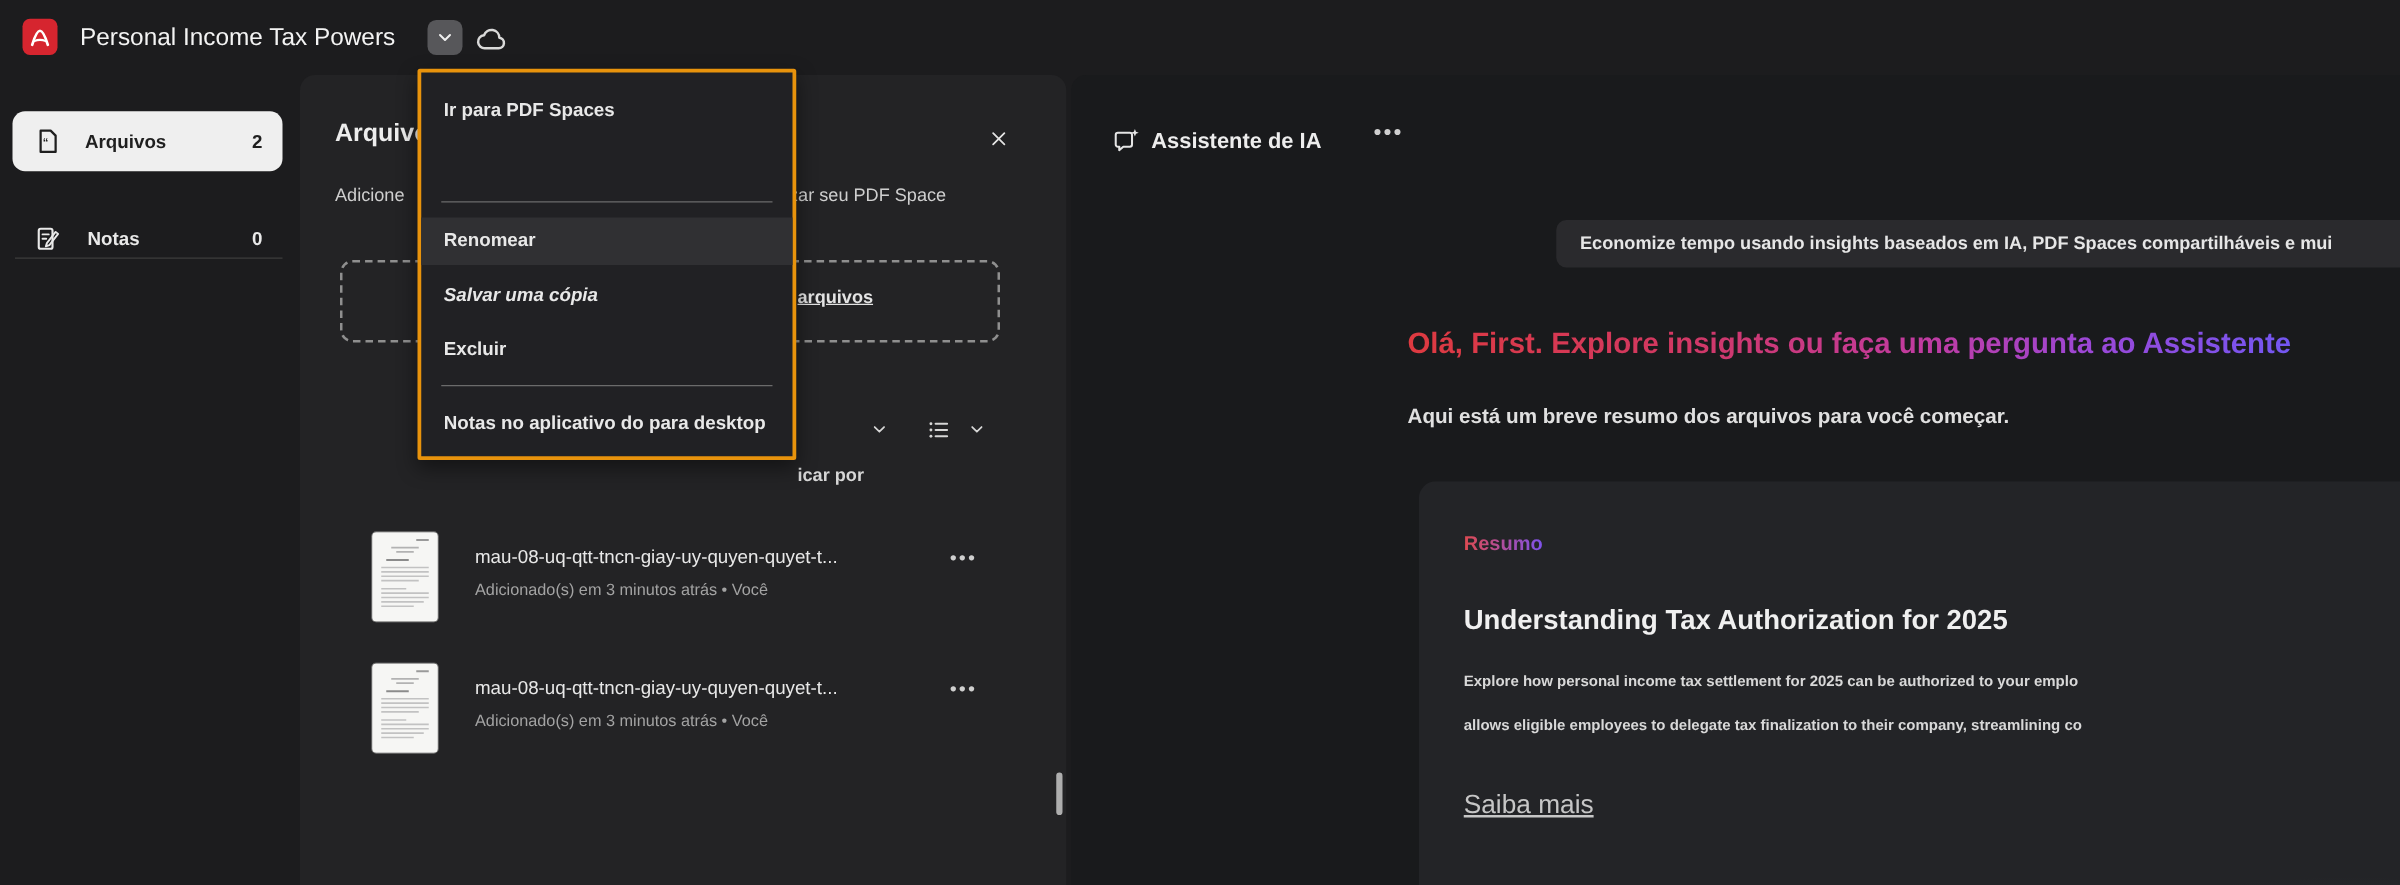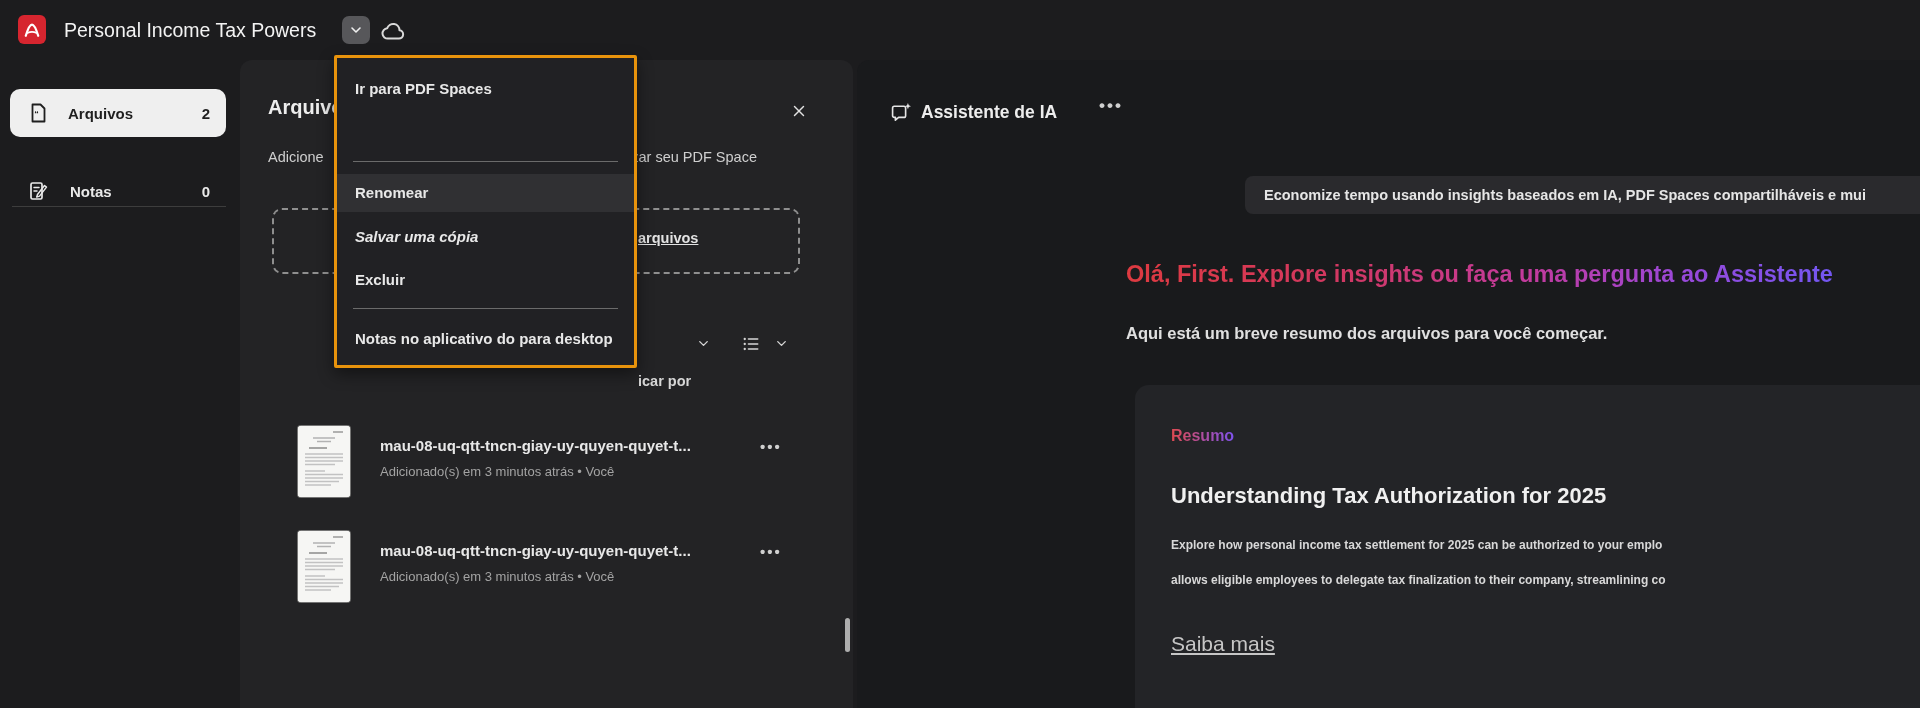--- a/index.html
+++ b/index.html
@@ -42,21 +42,21 @@
   #dropzone-link { position:absolute; left:364px; top:20px; font-size:14.5px; font-weight:700; color:#e3e3e3;
                    text-decoration:underline; cursor:pointer; }
   #sort-frag { left:398px; top:274px; font-size:14.5px; font-weight:600; color:#d6d6d6;margin-top:39px; }
   #sort-chevron { left:456px; top:276px; color:#d6d6d6; }
   #view-icon { left:501px; top:274px; color:#d6d6d6; }
   #view-chevron { left:534px; top:276px; color:#d6d6d6; }
 
   .file-row { position:absolute; left:0; width:613px; height:100px; }
   #file-row-1 { top:362px; } #file-row-2 { top:467px; }
   .file-thumb { position:absolute; left:57px; top:3px; width:54px; height:73px; border-radius:4px; overflow:hidden; }
-  .file-name { position:absolute; left:140px; top:15px; font-size:15px; font-weight:700; color:#e8e8e8; }
+  .file-name { position:absolute; left:140px; top:15px; font-size:15px; font-weight:400; color:#e8e8e8; }
   .file-meta { position:absolute; left:140px; top:42px; font-size:13px; color:#a3a3a3; }
   .file-more { position:absolute; left:520px; top:16px; width:34px; height:26px; color:#cfcfcf;
                font-size:15px; font-weight:700; letter-spacing:2px; cursor:pointer; }
   #files-scroll-thumb { left:605px; top:558px; width:5px; height:34px; background:#aeaeae; border-radius:3px; }
 
   
   #ai-panel { left:857px; top:60px; width:1063px; height:648px; background:#191a1c; border-radius:12px 0 0 0; overflow:hidden; }
   #ai-header-icon { left:33px; top:41px; color:#e5e5e5; }
   #ai-title { left:64px; top:42px; font-size:17.5px; font-weight:700; color:#ededed; }
   #ai-more { left:242px; top:36px; font-size:17px; font-weight:700; letter-spacing:2px; color:#cfcfcf; cursor:pointer; }

